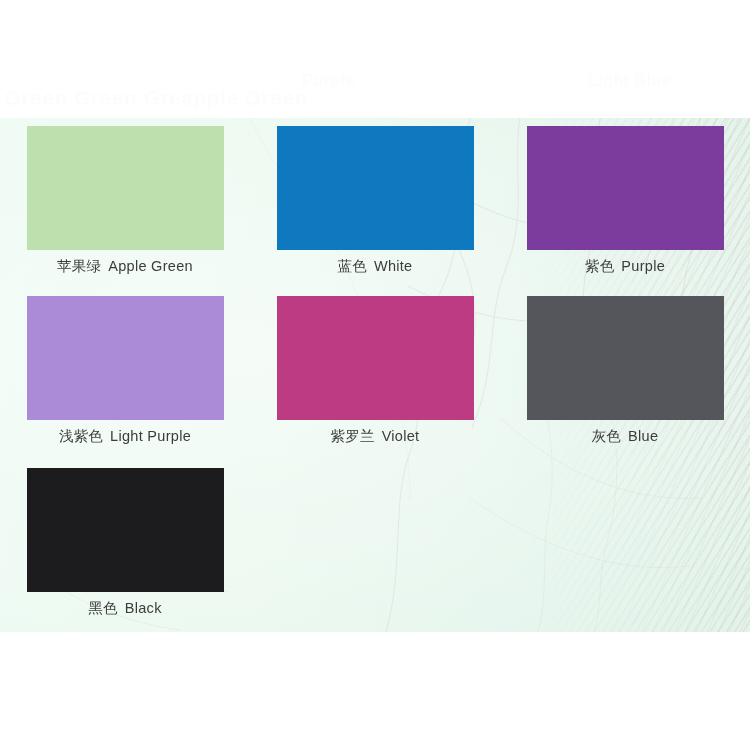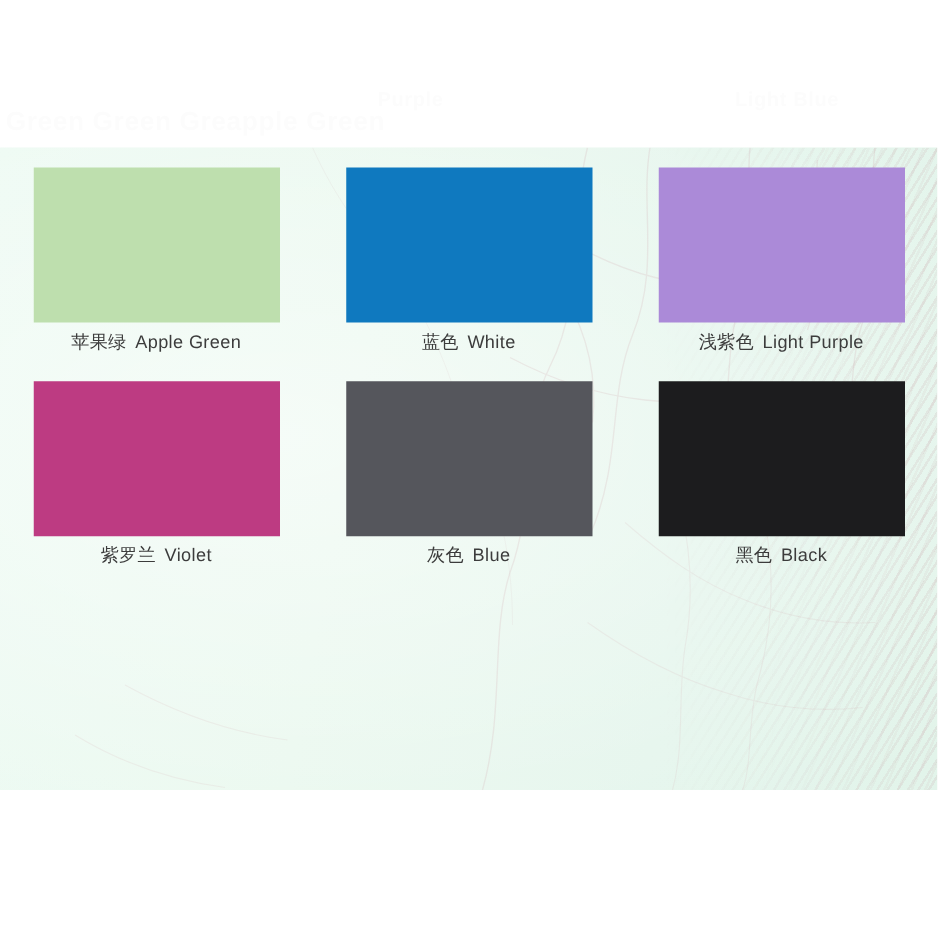--- a/index.html
+++ b/index.html
@@ -111,21 +111,20 @@
     height: 514px;
     display: grid;
     grid-template-columns: repeat(3, 250px);
     grid-template-rows: repeat(3, 1fr);
   }
   .cell {
     position: relative;
     display: flex;
     flex-direction: column;
     align-items: center;
-    justify-content: center;
   }
   .chip {
     width: 197px;
     height: 124px;
     margin-top: 8px;
     box-sizing: border-box;
   }
   
   .grid .cell:nth-child(n+4) .chip { margin-top: 7px; }
 
@@ -192,20 +191,26 @@
       </div>
 
       <div class="cell">
         <div class="chip" style="background-color: rgb(15, 121, 191);"></div>
         <div class="label">
           <span class="zh">蓝色</span><span class="en">White</span>
         </div>
       </div>
 
 
+      <div class="cell">
+        <div class="chip" style="background-color: rgb(123, 60, 157);"></div>
+        <div class="label">
+          <span class="zh">紫色</span><span class="en">Purple</span>
+        </div>
+      </div>
 
       <div class="cell">
         <div class="chip" style="background-color: rgb(171, 138, 216);"></div>
         <div class="label">
           <span class="zh">浅紫色</span><span class="en">Light Purple</span>
         </div>
       </div>
 
       <div class="cell">
         <div class="chip" style="background-color: rgb(189, 59, 130);"></div>

